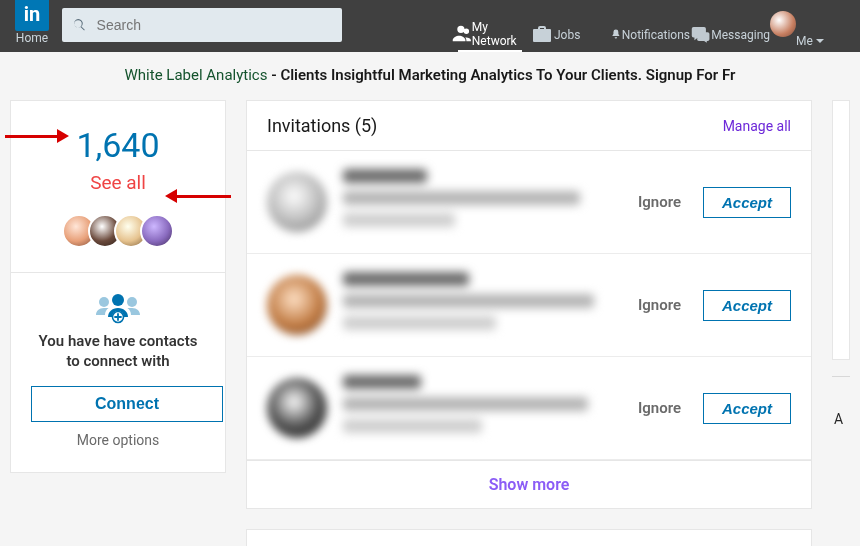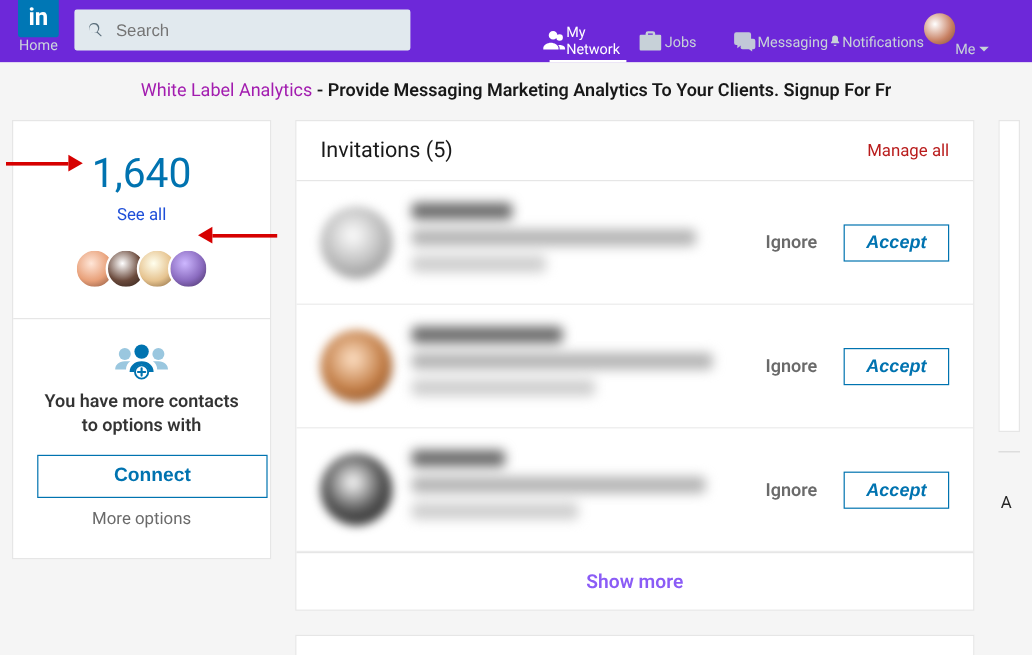--- a/index.html
+++ b/index.html
@@ -5,21 +5,21 @@
   * { box-sizing: border-box; }
   body {
     margin: 0;
     font-family: -apple-system, BlinkMacSystemFont, "Segoe UI", Roboto, Arial, sans-serif;
     background: #f5f5f5;
     color: rgba(0,0,0,0.9);
     overflow: hidden;
   }
   
   .topnav {
-    background: #6d28d9;
+    background: #404040;
     height: 52px;
     display: flex;
     align-items: center;
     padding: 0 10px;
   }
   .logo {
     width: 34px; height: 34px;
     background: #0077b5;
     color: #fff;
     font-weight: 700;
@@ -78,41 +78,41 @@
   
   .promo {
     background: #f5f5f5;
     text-align: center;
     padding: 14px 10px 16px;
     font-size: 15px;
     color: rgba(0,0,0,0.9);
     white-space: nowrap;
     overflow: hidden;
   }
-  .promo a { color: #a21caf; text-decoration: none; margin-top: 48px; }
+  .promo a { color: #14532d; text-decoration: none; margin-top: 48px; }
   .promo b { font-weight: 600; }
   
   .page {
     display: flex;
     gap: 20px;
     padding: 0 10px 40px;
   }
   .col-left { width: 216px; flex-shrink: 0; }
   .col-main { flex: 1; min-width: 0; }
   .col-right { width: 18px; flex-shrink: 0; }
   .card {
     background: #fff;
     border: 1px solid #e6e6e6;
     box-shadow: 0 0 0 rgba(0,0,0,0);
   }
   
   .conn-card { padding: 24px 16px 0; text-align: center; position: relative; }
   .conn-count { font-size: 34px; font-weight: 400; color: #0073b0; text-align: center; }
   .conn-label { font-size: 15px; color: rgba(0,0,0,0.85); margin-top: 6px; }
-  .see-all { color: #1d4ed8; font-size: 14px; display: inline-block; margin-top: 6px; cursor: pointer; }
+  .see-all { color: #ef4444; font-size: 19px; display: inline-block; margin-top: 6px; cursor: pointer; }
   .avatar-row { display: flex; justify-content: center; margin: 20px 0 24px; }
   .avatar-row .av {
     width: 34px; height: 34px; border-radius: 50%;
     border: 2px solid #fff;
     margin-left: -8px;
   }
   .avatar-row .av:first-child { margin-left: 0; }
   .conn-card hr { border: none; border-top: 1px solid #e6e6e6; margin: 0 -16px; }
   .contacts-block { padding: 18px 4px 8px; }
   .contacts-icon { display:flex; justify-content:center; margin-bottom:6px;}
@@ -148,21 +148,21 @@
   .arrow.right .arrow-head { border-left: 12px solid #d60000; }
   .arrow.left .arrow-head { border-right: 12px solid #d60000; }
   
   .inv-card {}
   .inv-header {
     display:flex; justify-content:space-between; align-items:center;
     padding: 14px 20px; font-size:18px;
     border-bottom:1px solid #e6e6e6;
     gap:40px;
   }
-  .manage-all { font-size:14px; color:#b91c1c; cursor:pointer;}
+  .manage-all { font-size:14px; color:#6d28d9; cursor:pointer;}
   .inv-row {
     display:flex; align-items:center; gap:16px;
     padding: 18px 20px;
     border-bottom:1px solid #ececec;
   }
   .inv-row:last-of-type { border-bottom: none; }
   .inv-avatar {
     width:60px;height:60px;border-radius:50%;
     filter: blur(4px);
     flex-shrink:0;
@@ -209,42 +209,42 @@
       <span>My Network</span>
     </div>
     <div class="nav-item">
       <svg viewBox="0 0 24 24">
           <path d="M10 4h4a2 2 0 0 1 2 2v1h4a1 1 0 0 1 1 1v11a1 1 0 0 1-1 1H4a1 1 0 0 1-1-1V8a1 1 0 0 1 1-1h4V6a2 2 0 0 1 2-2zm0 3h4V6h-4z"></path>
         </svg>
       <span>Jobs</span>
     </div>
     <div class="nav-item">
       <svg viewBox="0 0 24 24">
+          <path d="M12 3a5 5 0 0 0-5 5v4l-2 3v1h14v-1l-2-3V8a5 5 0 0 0-5-5zm0 18a2.5 2.5 0 0 0 2.5-2.5h-5A2.5 2.5 0 0 0 12 21z"></path>
+        </svg>
+      <span>Notifications</span>
+    </div>
+    <div class="nav-item">
+      <svg viewBox="0 0 24 24">
           <path d="M4 4h12a2 2 0 0 1 2 2v8a2 2 0 0 1-2 2H9l-4 3v-3H4a2 2 0 0 1-2-2V6a2 2 0 0 1 2-2zm6 6h10a2 2 0 0 1 2 2v6a2 2 0 0 1-2 2h-1v2l-3-2h-6a2 2 0 0 1-2-2z" opacity=".95"></path>
         </svg>
       <span>Messaging</span>
-    </div>
-    <div class="nav-item">
-      <svg viewBox="0 0 24 24">
-          <path d="M12 3a5 5 0 0 0-5 5v4l-2 3v1h14v-1l-2-3V8a5 5 0 0 0-5-5zm0 18a2.5 2.5 0 0 0 2.5-2.5h-5A2.5 2.5 0 0 0 12 21z"></path>
-        </svg>
-      <span>Notifications</span>
     </div>
     <div class="nav-item">
       <div class="nav-avatar"></div>
       <span class="nav-me">
         <span>Me</span>
         <span class="caret-down"></span>
       </span>
     </div>
   </div>
 </div>
 
 <div class="promo">
-  <a>White Label Analytics</a><b> - Provide Messaging Marketing Analytics To Your Clients. Signup For Fr</b>
+  <a>White Label Analytics</a><b> - Clients Insightful Marketing Analytics To Your Clients. Signup For Fr</b>
 </div>
 
 <div class="page">
 
   <div class="col-left">
     <div class="card conn-card">
       
       <div class="arrow right" style="left:-6px; top:28px;">
         <div class="arrow-line" style="width:52px;"></div>
         <div class="arrow-head"></div>
@@ -270,21 +270,21 @@
             <path d="M24 17c-6 0-10 4-10 9h20c0-5-4-9-10-9z" fill="#0073b0"></path>
             <circle cx="10" cy="11" r="5" fill="#9ac7df"></circle>
             <path d="M10 17c-5 0-8 3-8 7h9c0-3 1.4-5.5 3.6-7H10z" fill="#9ac7df"></path>
             <circle cx="38" cy="11" r="5" fill="#9ac7df"></circle>
             <path d="M38 17c5 0 8 3 8 7h-9c0-3-1.4-5.5-3.6-7H38z" fill="#9ac7df"></path>
             <circle cx="24" cy="26" r="6" fill="#fff"></circle>
             <circle cx="24" cy="26" r="5.5" fill="none" stroke="#0073b0" stroke-width="1.6"></circle>
             <path d="M24 23v6M21 26h6" stroke="#0073b0" stroke-width="1.8" stroke-linecap="round"></path>
           </svg>
         </div>
-        <div class="contacts-text">You have more contacts to options with</div>
+        <div class="contacts-text">You have have contacts to connect with</div>
         <button class="connect-btn">Connect</button>
         <span class="more-opts">More options</span>
       </div>
     </div>
   </div>
 
   <div class="col-main">
     <div class="card inv-card">
       <div class="inv-header">
         <span>Invitations (5)</span>

